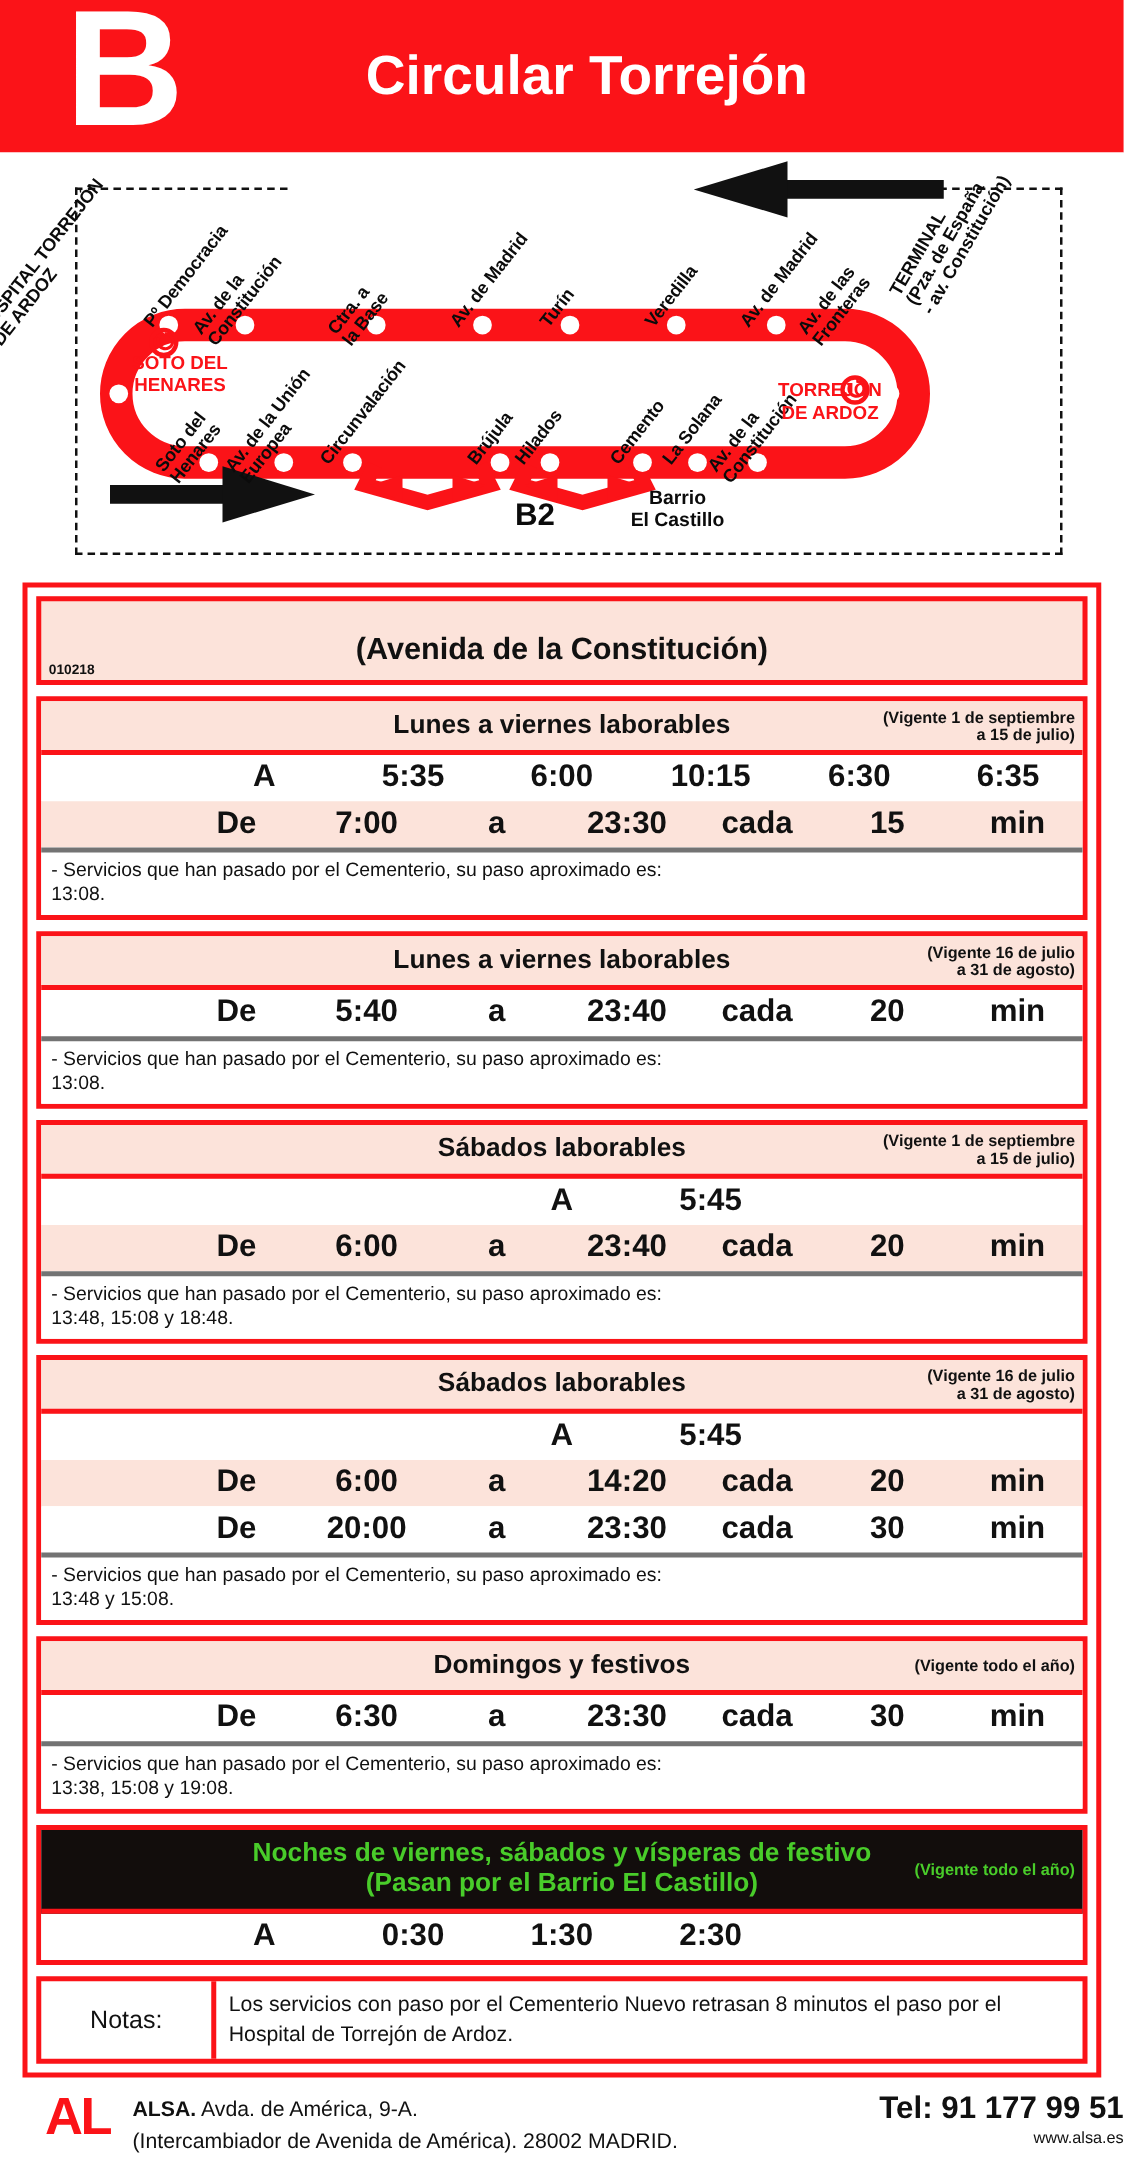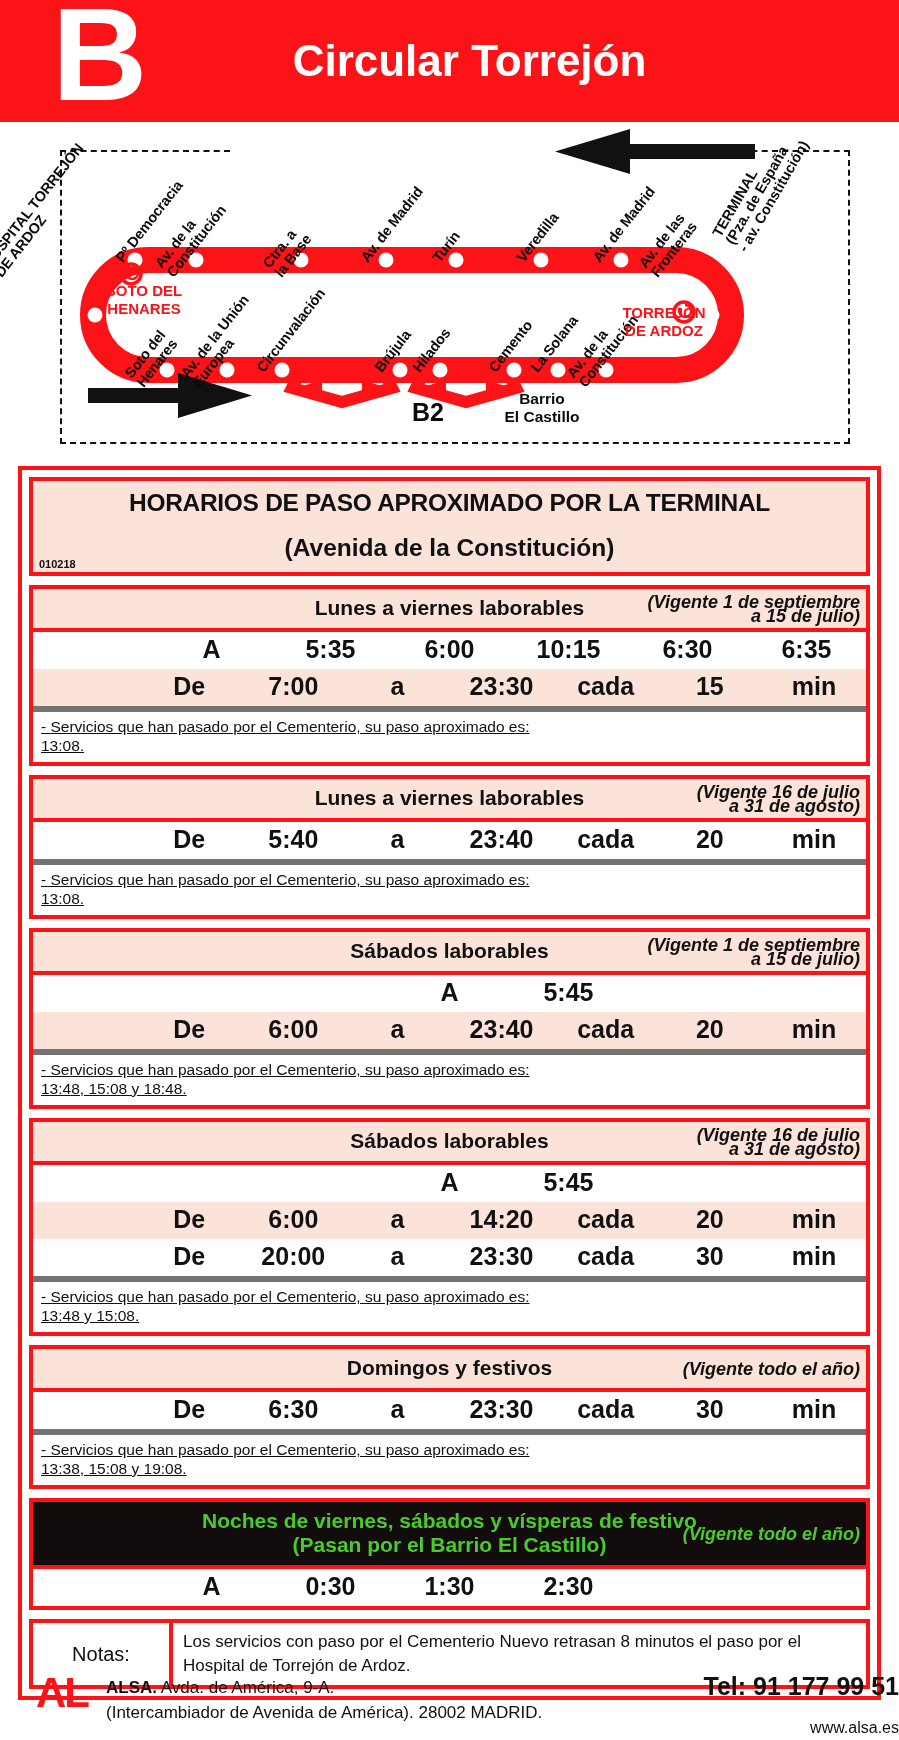--- a/index.html
+++ b/index.html
@@ -80,41 +80,41 @@
 
   .block { border: 4px solid #fb1318; margin-top: 9px; background:#fff; }
   .blk-title {
     background: #fce3da; position: relative;
     text-align: center; padding: 7px 0 8px 0;
     border-bottom: 4px solid #fb1318;
   }
   .blk-title .name { font-size: 21px; font-weight: bold; color:#111; }
   .blk-title .valid {
     position: absolute; right: 6px; top: 50%; transform: translateY(-50%);
-    font-size: 18px; font-weight: bold; color:#111; text-align: right;
-    line-height: 14px; white-space: pre-line; font-style: italic;
+    font-size: 13px; font-weight: bold; color:#111; text-align: right;
+    line-height: 14px; white-space: pre-line;
   }
   .blk-title.night { background:#120d0c; }
   .blk-title.night .name { color:#49cc2a; font-size:21px; }
   .blk-title.night .valid { color:#49cc2a; }
 
   .rows { }
   .row {
     display: grid; grid-template-columns: repeat(7, 1fr);
     align-items: center;
     font-size: 25px; font-weight: bold; color:#111;
     padding: 3px 0 5px 0;
     text-align: center;
   }
   .row.alt { background:#fce3da; }
   .row.plain { background:#ffffff; }
   .note {
-    border-top: 6px solid #737373;
+    border-top: 4px solid #737373;
     background:#fff; padding: 5px 0 7px 8px;
-    font-size: 15.5px; color:#111; line-height: 19px; white-space: pre-line; text-decoration: underline;
+    font-size: 15.5px; color:#111; line-height: 19px; white-space: pre-line;
   }
 
   
   .notas {
     border: 4px solid #fb1318; margin-top: 9px; display: flex; background:#fff;
   }
   .notas-label {
     width: 140px; flex: 0 0 140px; display:flex; align-items:center; justify-content:center;
     font-size: 20px; color:#111; border-right: 4px solid #fb1318;
   }
@@ -126,21 +126,21 @@
     display: flex; align-items: flex-start;
   }
   .al-logo {
     font-size: 42px; font-weight: bold; color:#fb1318; line-height: 42px;
     width: 70px; flex: 0 0 70px; letter-spacing: -2px;
   }
   .addr { flex: 1; font-size: 17px; color:#111; line-height: 25px; padding-top: 3px;}
   .addr b { font-weight: bold; }
   .contact { text-align: right; padding-top: 0px; }
   .tel { font-size: 25px; font-weight: bold; color:#111; }
-  .web { font-size: 16px; color:#111; margin-top: 18px;}
+  .web { font-size: 13px; color:#111; margin-top: 1px;}
 </style>
 </head>
 <body>
 
 <div class="page">
 
   <div class="header">
     <div class="line-letter">B</div>
     <div class="header-title">Circular Torrejón</div>
   </div>
@@ -233,21 +233,20 @@
 (Pza. de España
 - av. Constitución)</div>
 
     <div class="b2-label" style="left:412px; top:276px;">B2</div>
     <div class="branch-label" style="left:452px; top:268px; width:180px;">Barrio
 El Castillo</div>
   </div>
 
   <div class="table-outer">
     <div class="tt-head">
-      <div class="t1">HORARIOS DE PASO APROXIMADO POR LA TERMINAL</div>
       <div class="t2">(Avenida de la Constitución)</div>
       <div class="tt-code">010218</div>
     </div>
 
     <div class="block">
       <div class="blk-title">
         <span class="name">Lunes a viernes laborables</span>
         <span class="valid">(Vigente 1 de septiembre
 a 15 de julio)</span>
       </div>

